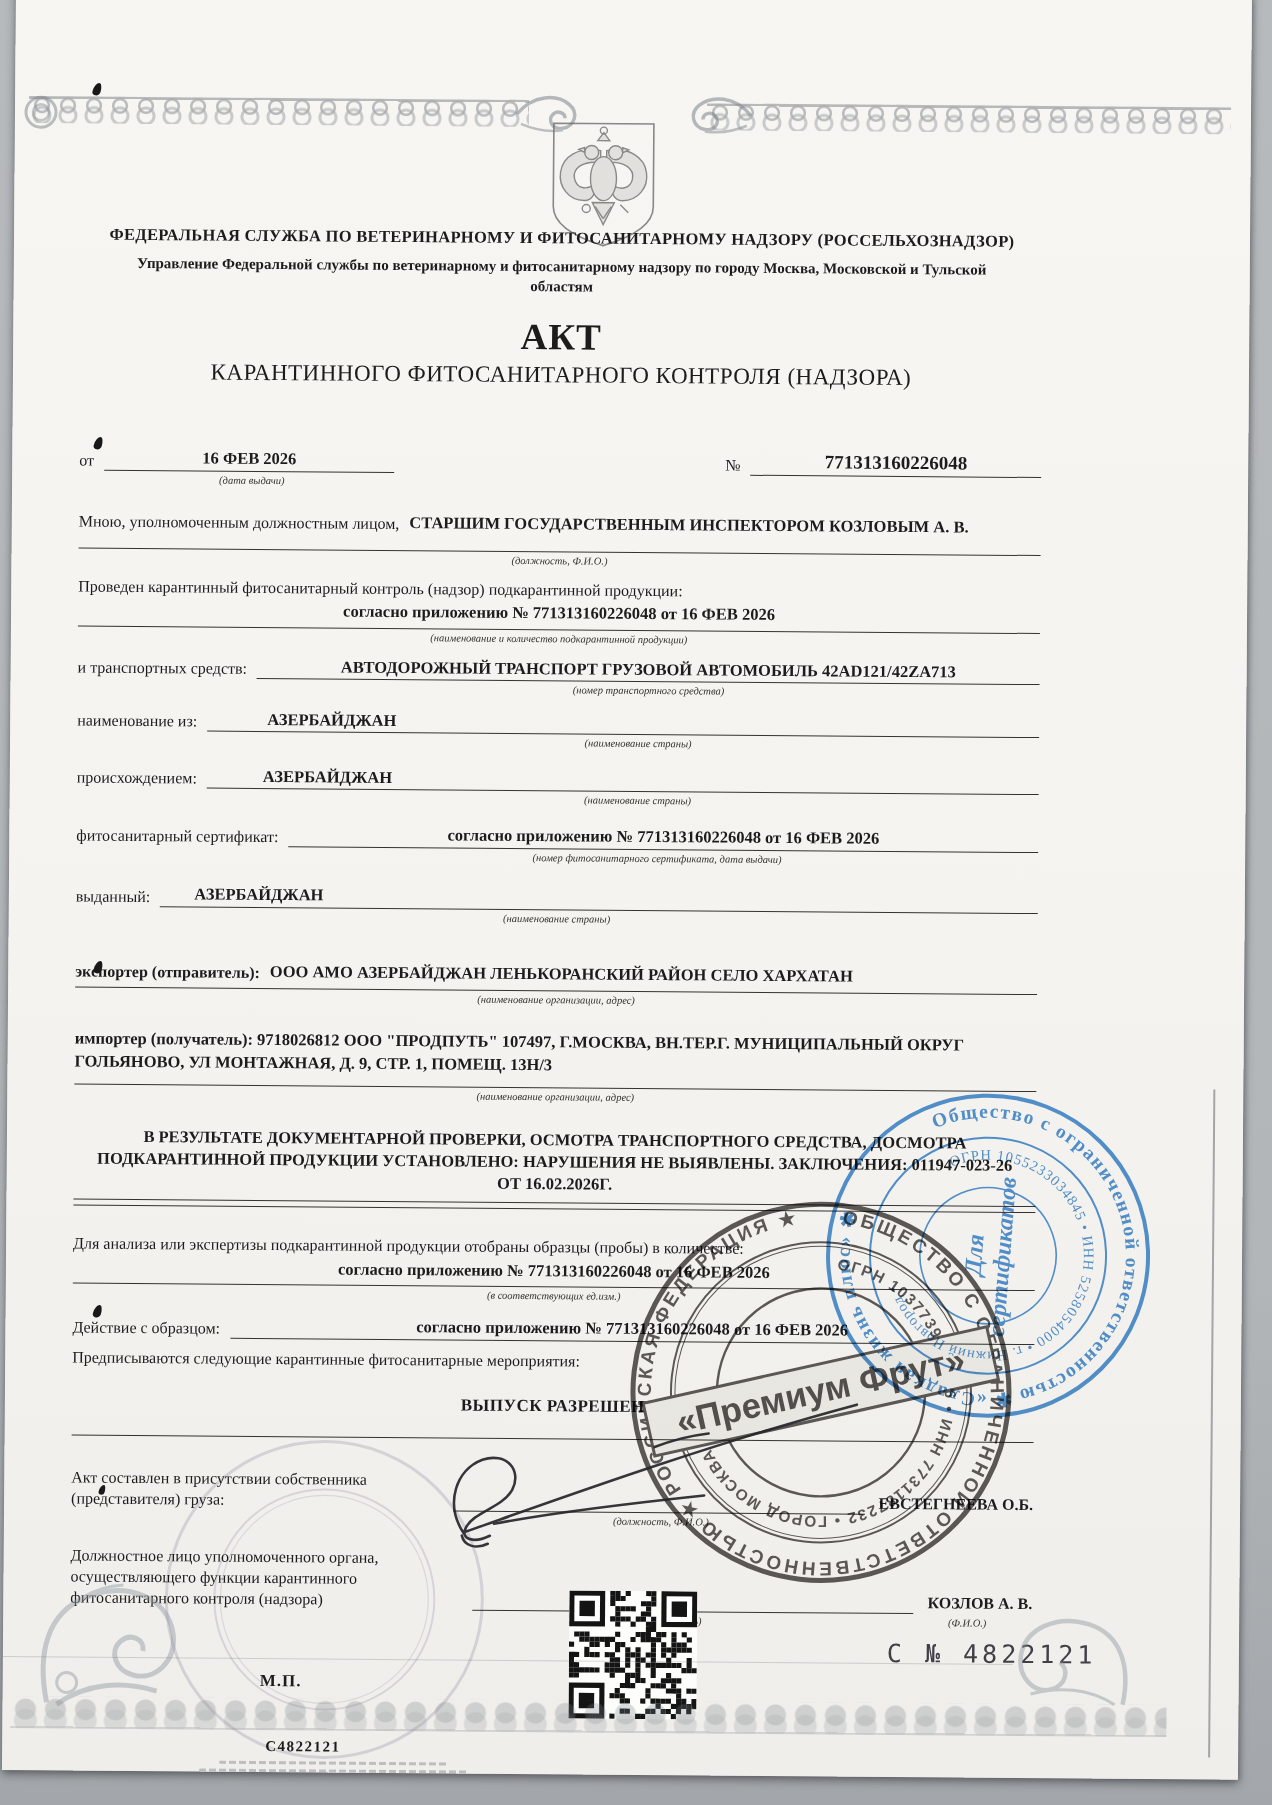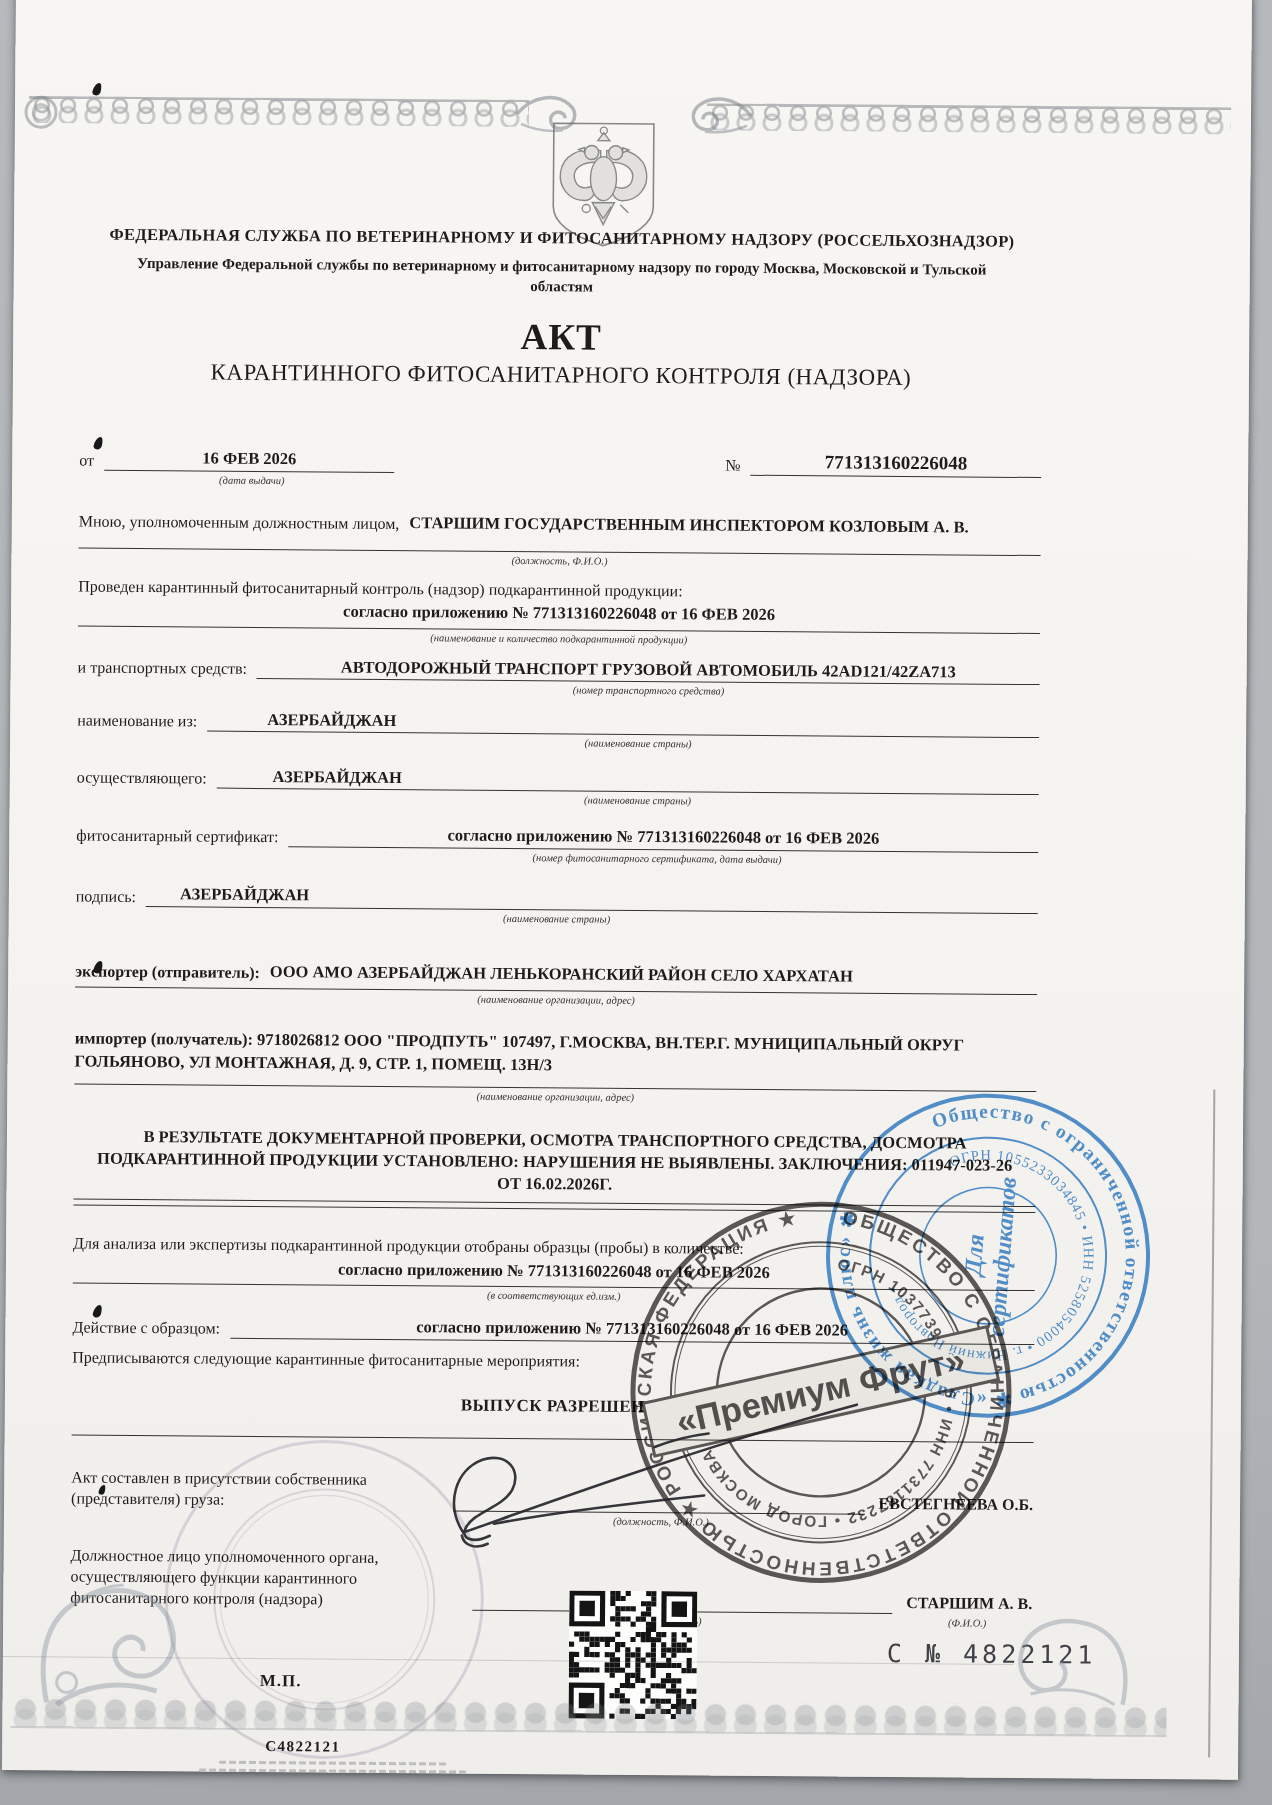--- a/index.html
+++ b/index.html
@@ -143,33 +143,33 @@
     </div>
     <div class="cap" style="padding-left:180px;">(номер транспортного средства)</div>
 
     <div class="f" style="margin-top:16px;">
       <span class="lbl">наименование из:</span>
       <span class="fill" style="text-align:left;padding-left:60px;">АЗЕРБАЙДЖАН</span>
     </div>
     <div class="cap" style="padding-left:160px;">(наименование страны)</div>
 
     <div class="f" style="margin-top:20px;">
-      <span class="lbl">осуществляющего:</span>
+      <span class="lbl">происхождением:</span>
       <span class="fill" style="text-align:left;padding-left:56px;">АЗЕРБАЙДЖАН</span>
     </div>
     <div class="cap" style="padding-left:160px;">(наименование страны)</div>
 
     <div class="f" style="margin-top:20px;">
       <span class="lbl">фитосанитарный сертификат:</span>
       <span class="fill">согласно приложению № 771313160226048 от 16 ФЕВ 2026</span>
     </div>
     <div class="cap" style="padding-left:200px;">(номер фитосанитарного сертификата, дата выдачи)</div>
 
     <div class="f" style="margin-top:24px;">
-      <span class="lbl">подпись:</span>
+      <span class="lbl">выданный:</span>
       <span class="fill" style="text-align:left;padding-left:34px;">АЗЕРБАЙДЖАН</span>
     </div>
     <div class="cap">(наименование страны)</div>
 
     <div class="f" style="margin-top:40px;">
       <span class="lbl b">экспортер (отправитель):</span>
       <span class="b" style="font-size:16.5px;">ООО АМО АЗЕРБАЙДЖАН ЛЕНЬКОРАНСКИЙ РАЙОН СЕЛО ХАРХАТАН</span>
     </div>
     <div class="fullrule"></div>
     <div class="cap">(наименование организации, адрес)</div>
@@ -205,21 +205,21 @@
     </div>
     <div class="trio-cap">
       <span style="width:368px;"></span>
       <span class="cap" style="flex:1;">(должность, Ф.И.О.)</span>
       <span style="width:150px;"></span>
     </div>
 
     <div class="trio" style="margin-top:22px;">
       <span class="tlabel" style="width:388px;">Должностное лицо уполномоченного органа, осуществляющего функции карантинного фитосанитарного контроля (надзора)</span>
       <span class="tline"></span>
-      <span class="tname">СТАРШИМ А. В.</span>
+      <span class="tname">КОЗЛОВ А. В.</span>
     </div>
     <div class="trio-cap">
       <span style="width:388px;"></span>
       <span class="cap" style="flex:1;">(подпись)</span>
       <span class="cap" style="width:130px;">(Ф.И.О.)</span>
     </div>
 
     <div class="b" style="margin-top:46px;margin-left:190px;font-size:17px;letter-spacing:1px;">М.П.</div>
     <div class="blank-serial" style="margin-top:46px;margin-left:196px;">С4822121</div>
     <div class="fineprint" style="margin-left:150px;"></div>

